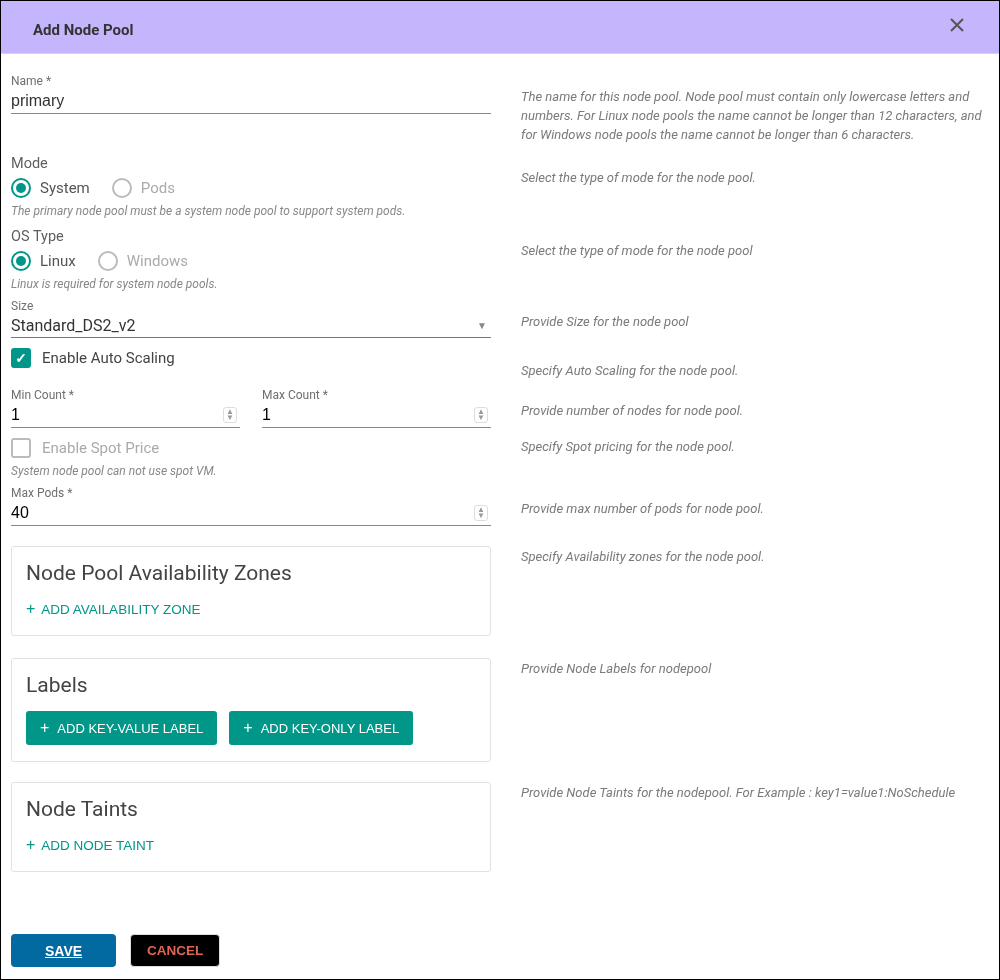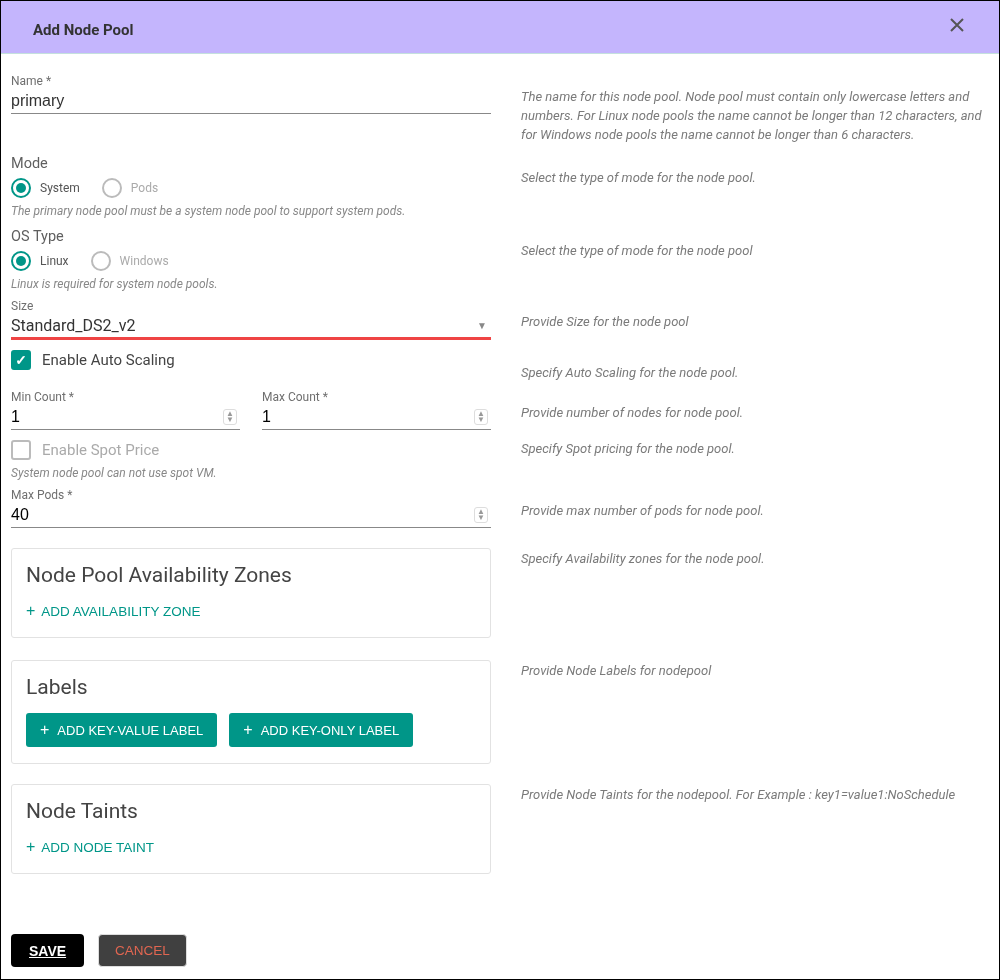--- a/index.html
+++ b/index.html
@@ -101,35 +101,35 @@
   .radio-circle.selected {
     border-color: #009688;
   }
   .radio-dot {
     width: 10px;
     height: 10px;
     border-radius: 50%;
     background: #009688;
   }
   .radio-label {
-    font-size: 12px;
+    font-size: 15px;
     color: #555;
   }
   .radio-label.disabled {
     color: #aaa;
   }
   .helper-text {
     font-style: italic;
     color: #888;
     font-size: 12px;
     margin-top: 6px;
   }
   .select-wrap {
     position: relative;
-    border-bottom: 3px solid #ef4444;
+    border-bottom: 1px solid #ef4444;
     padding: 2px 0;
   }
   .select-value {
     font-size: 16px;
     color: #333;
   }
   .select-caret {
     position: absolute;
     right: 4px;
     top: 50%;
@@ -240,38 +240,38 @@
   .plus-icon {
     font-size: 16px;
     line-height: 1;
   }
   .footer {
     padding: 10px 10px 12px 10px;
     display: flex;
     gap: 14px;
   }
   .save-btn {
-    background: #000000;
+    background: #0369a1;
     color: #fff;
     border: none;
     border-radius: 4px;
-    padding: 8px 18px;
+    padding: 8px 34px;
     font-size: 14px;
     font-weight: 600;
     cursor: pointer;
     text-decoration: underline;
   }
   .cancel-btn {
-    background: #404040;
+    background: #000000;
     color: #e16651;
     border: 1px solid #ddd;
     border-radius: 4px;
     padding: 8px 16px;
     font-size: 13.5px;
-    font-weight: 400;
+    font-weight: 700;
     cursor: pointer;
   }
   .mt-10 { margin-top: 10px; }
   .mt-14 { margin-top: 10px; }
 </style>
 </head>
 <body>
 
 <div class="header">
   <div class="header-title">Add Node Pool</div>

